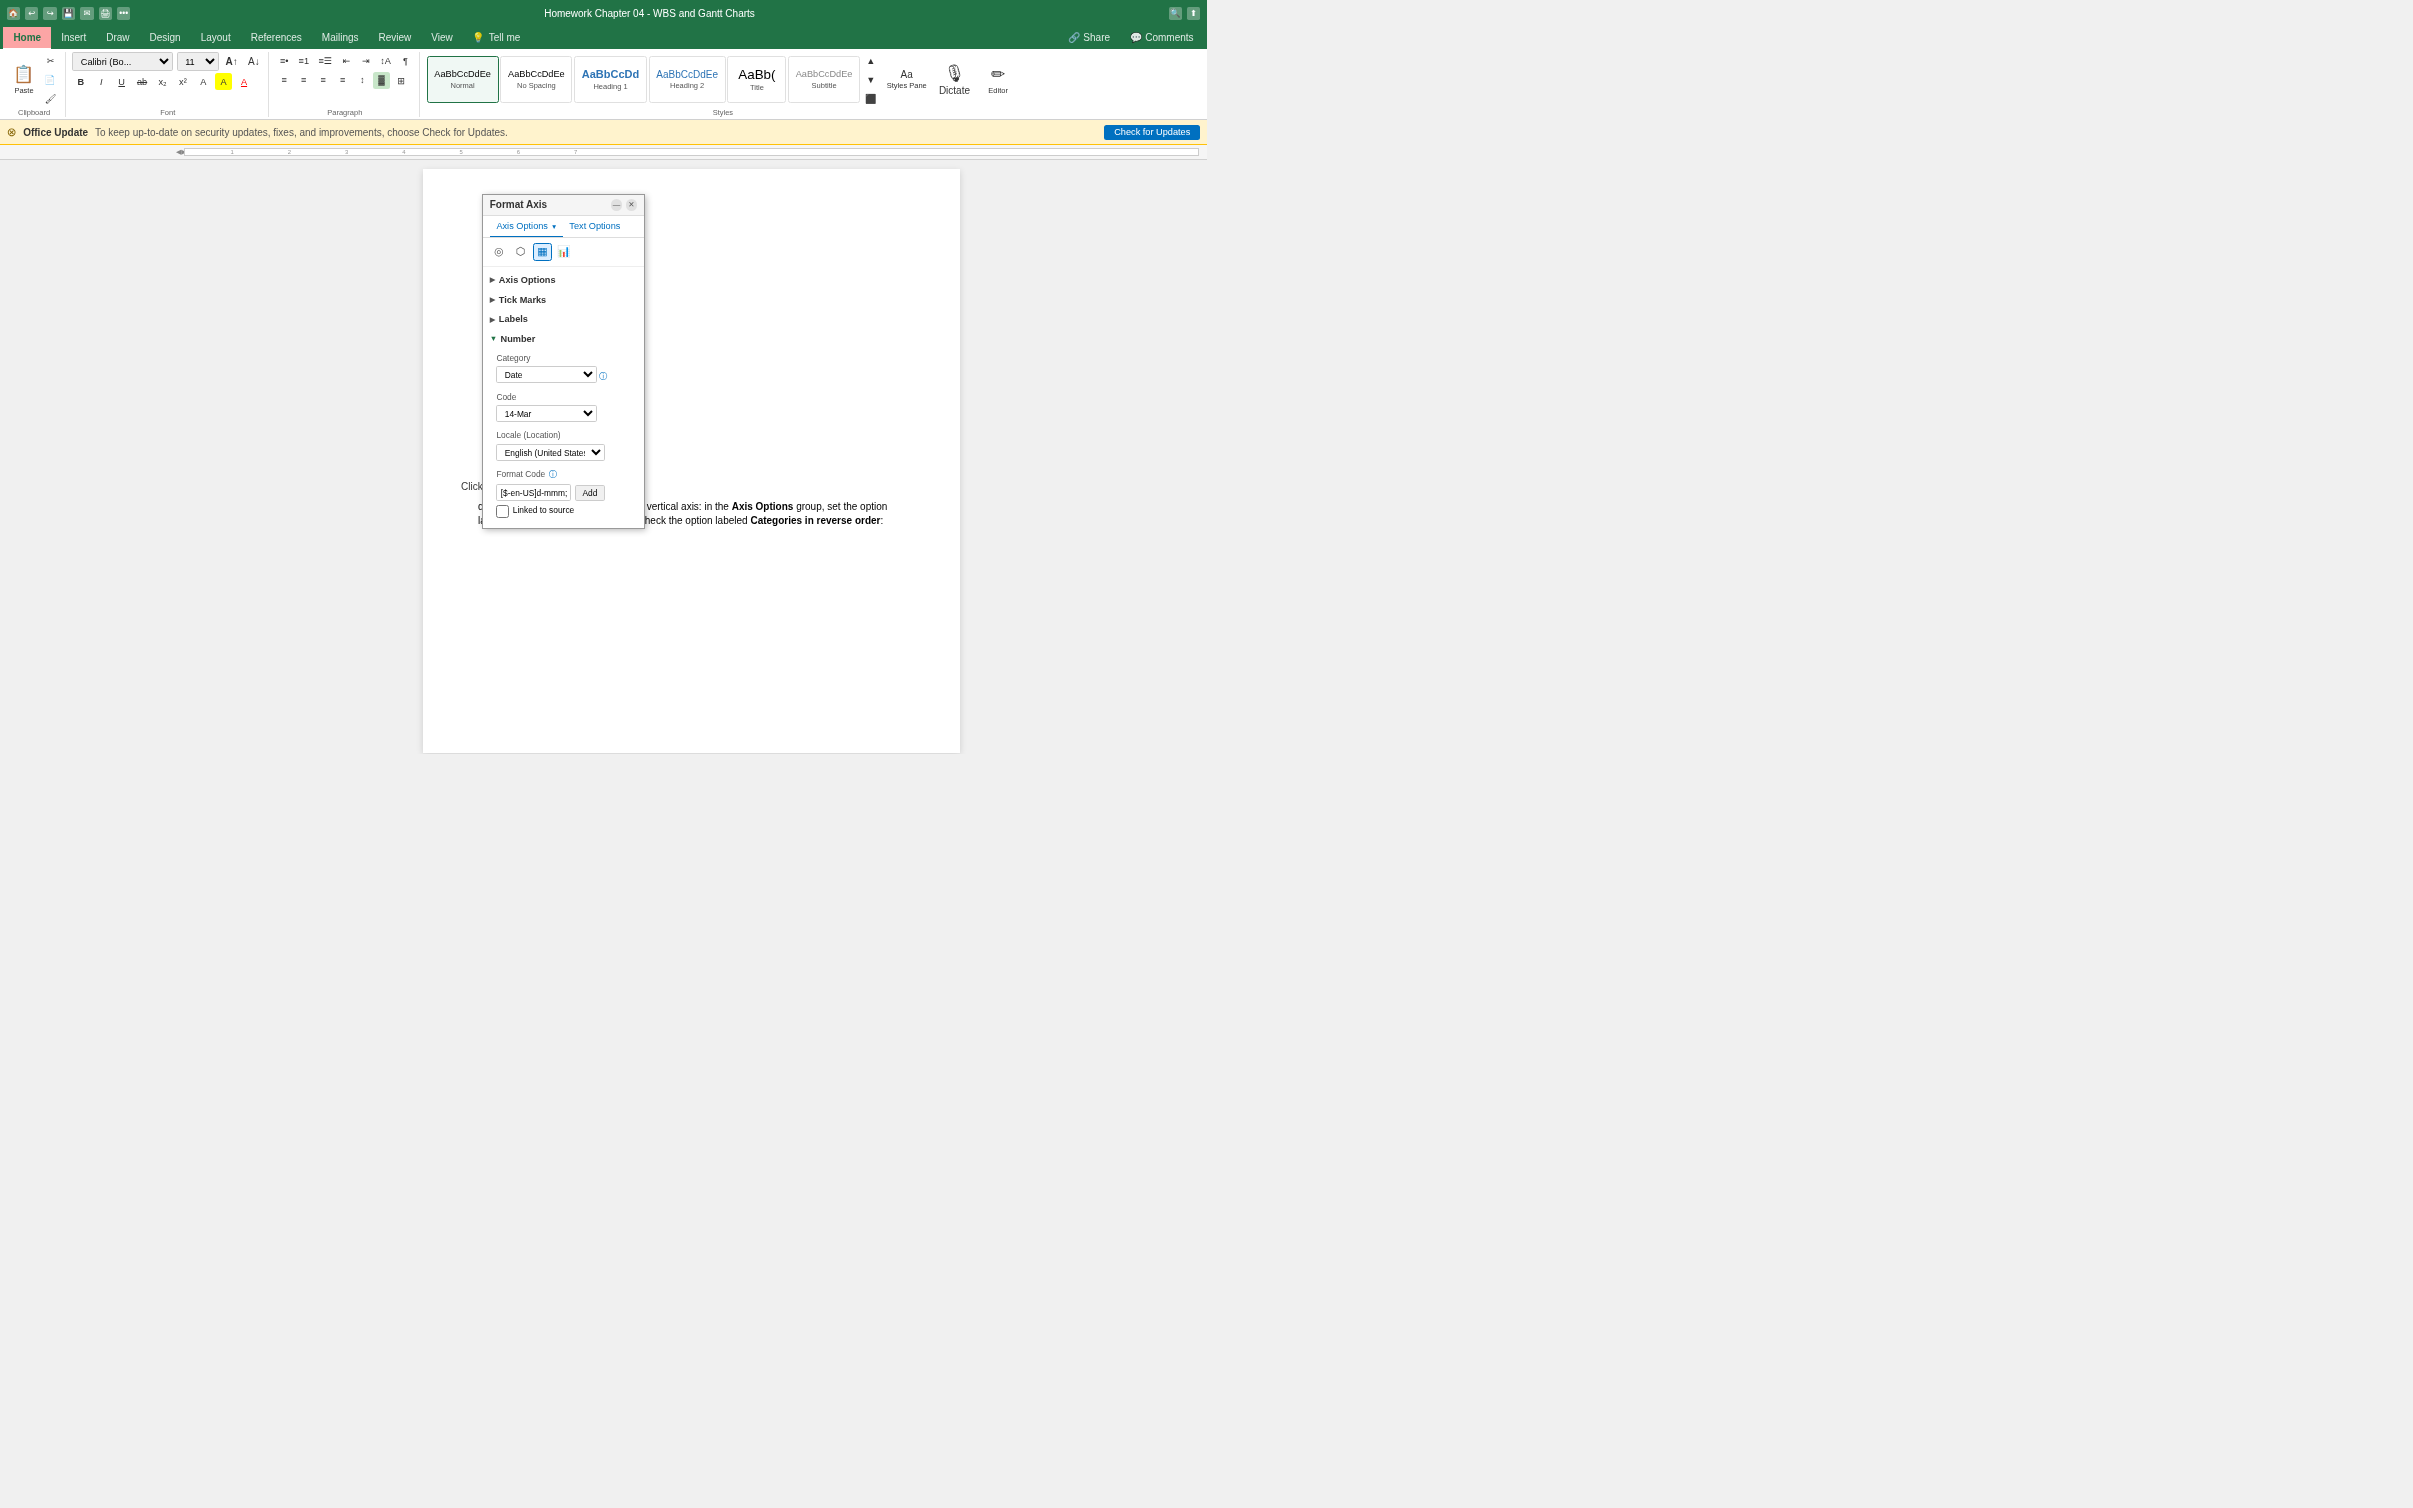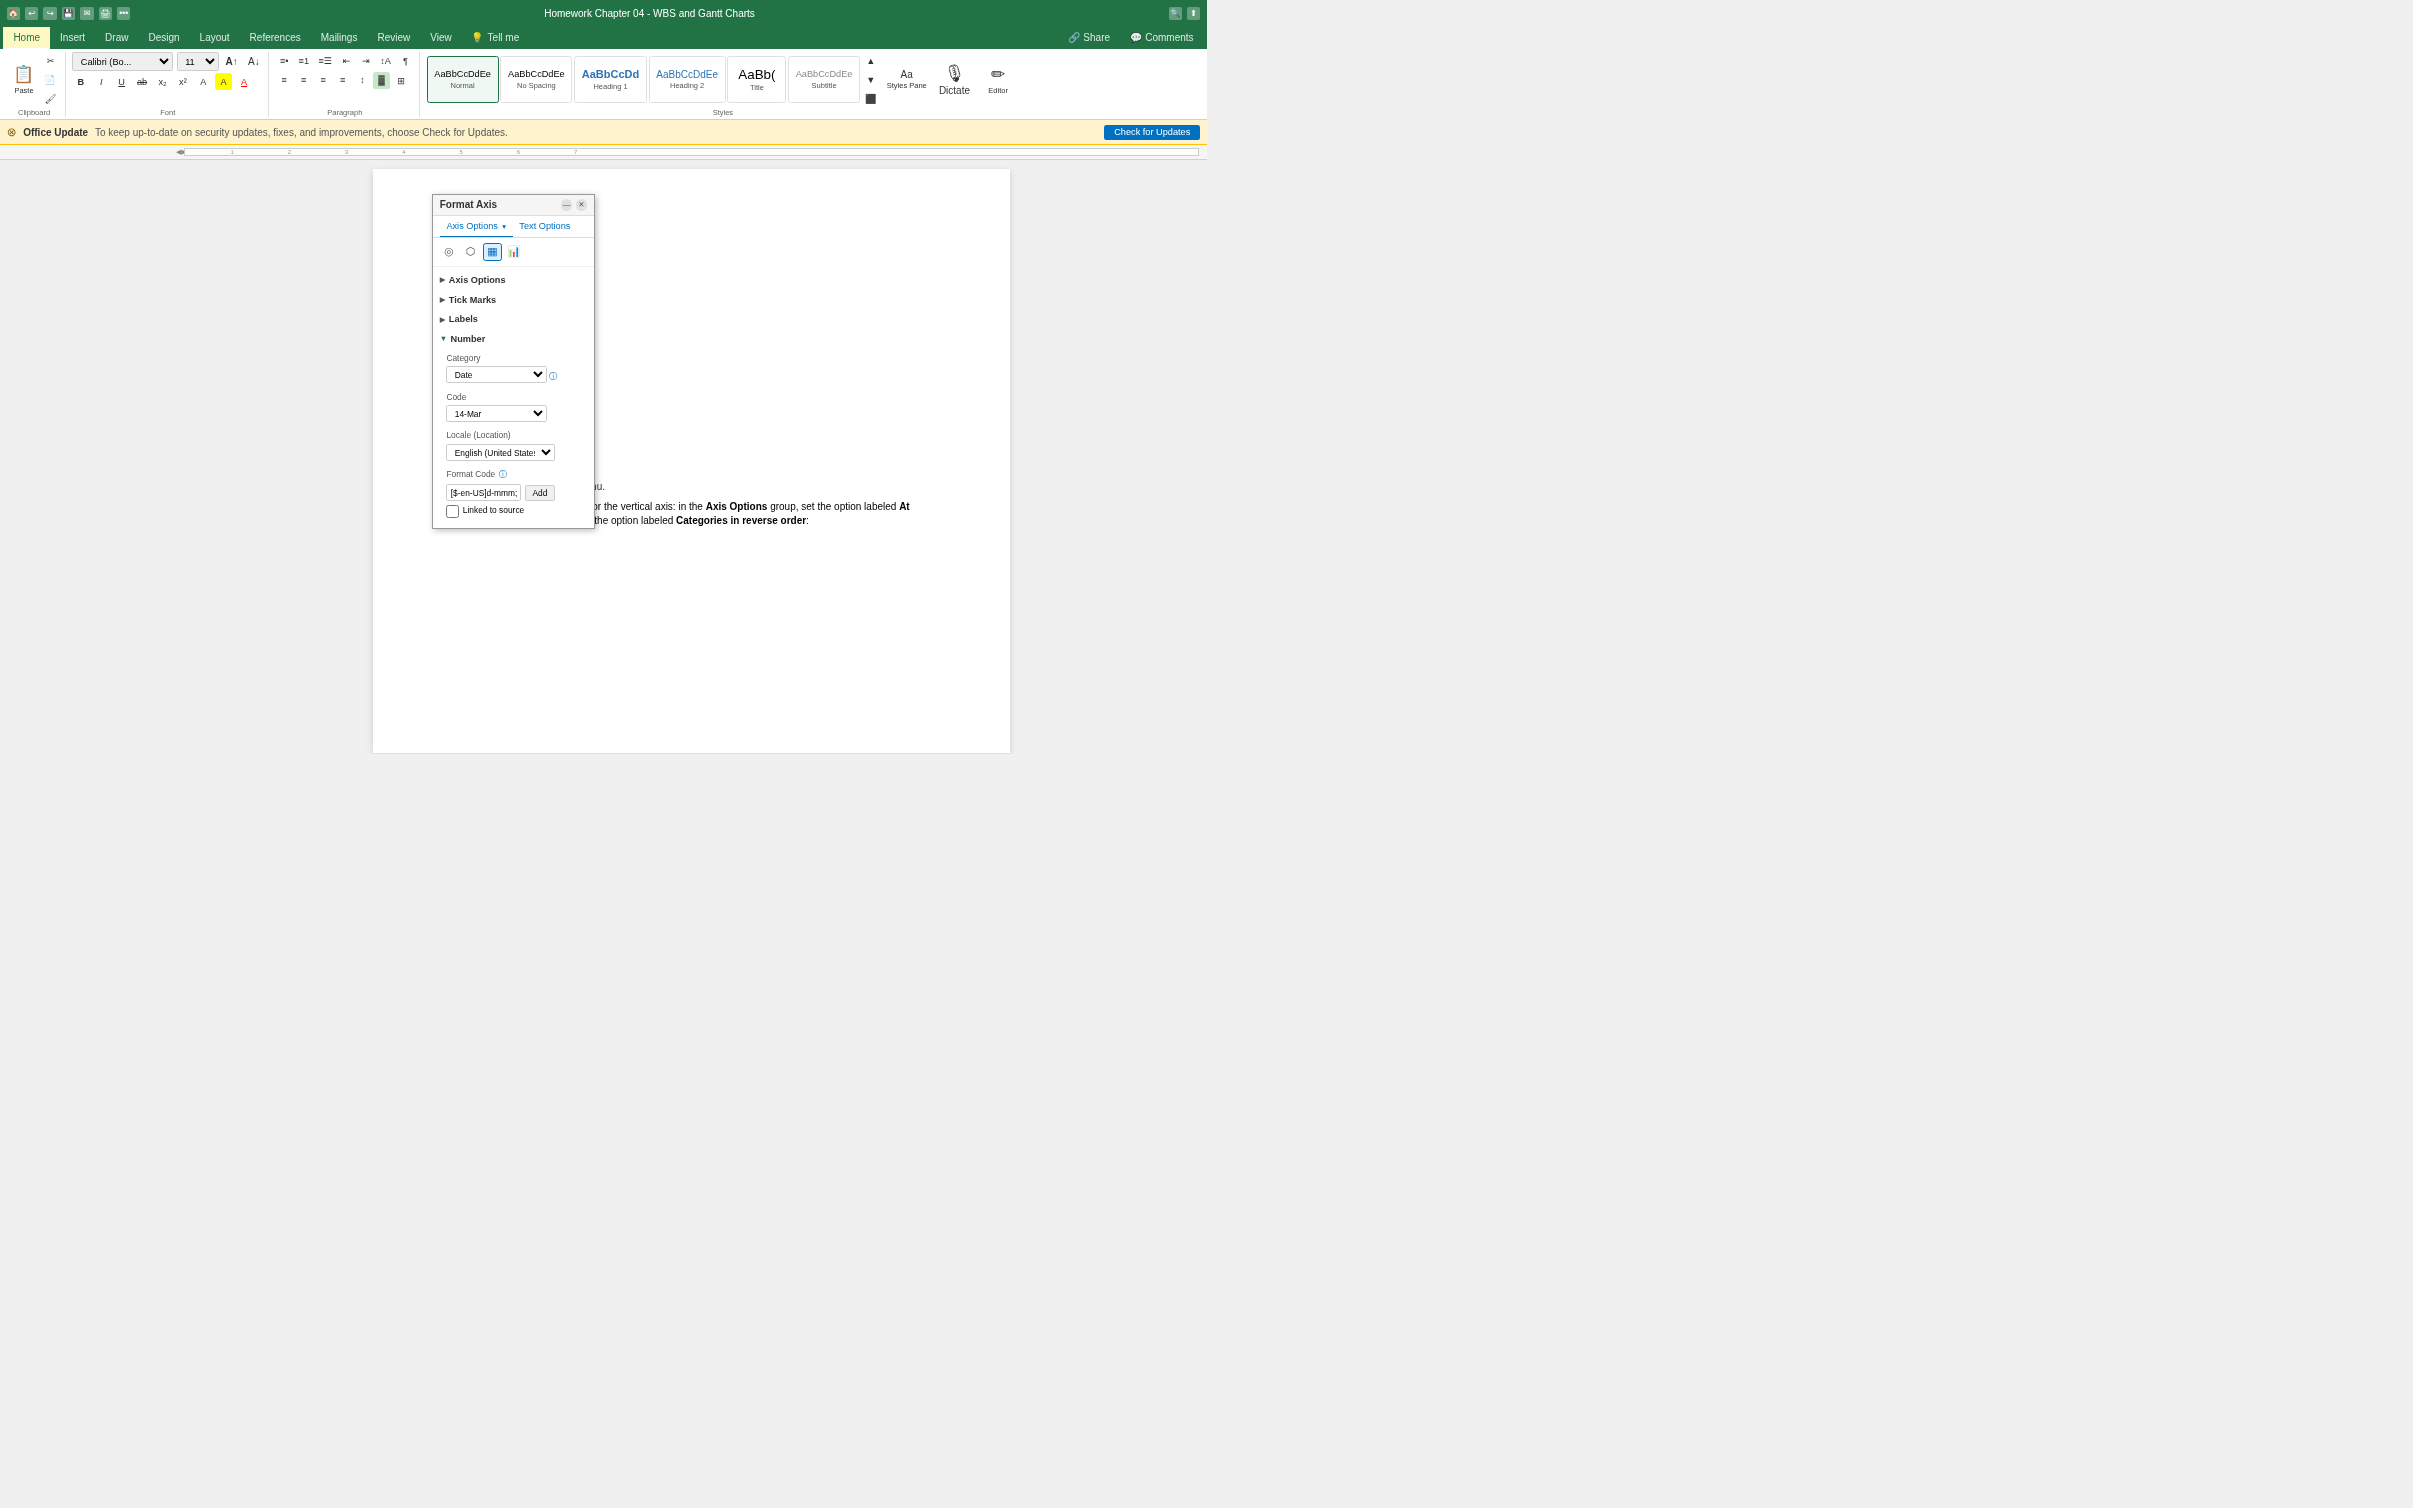--- a/index.html
+++ b/index.html
@@ -31,23 +31,23 @@
       padding: 0 3.4px;
     }
     .ribbon-tab {
       padding: 5px 10px;
       font-size: 10px;
       color: rgba(255,255,255,0.85);
       cursor: pointer;
       border-bottom: 1.7px solid transparent;
     }
     .ribbon-tab.active {
-      background: #fef9c3;
+      background: #fca5a5;
       color: #217346;
-      font-weight: 400;
+      font-weight: 700;
       border-bottom: 1.7px solid white;
     }
     #ribbon-content {
       display: flex;
       align-items: stretch;
       padding: 3.4px 3.4px 1.7px 3.4px;
       gap: 1.7px;
       background: white;
       min-height: 60px;
     }
@@ -195,24 +195,24 @@
     }
     #document-area {
       flex: 1;
       overflow-y: auto;
       background: #f0f0f0;
       display: flex;
       justify-content: center;
     }
     #page {
       background: white;
-      width: 637px;
+      width: 537px;
       min-height: 503px;
       margin: 8.4px 0;
-      padding: 34px 62px;
+      padding: 34px 38px;
       box-shadow: 0 1.7px 6.7px rgba(0,0,0,0.15);
       font-size: 10px;
       line-height: 1.4;
       position: relative;
     }
 
     
     #format-axis-dialog {
       position: absolute;
       top: 25px;

